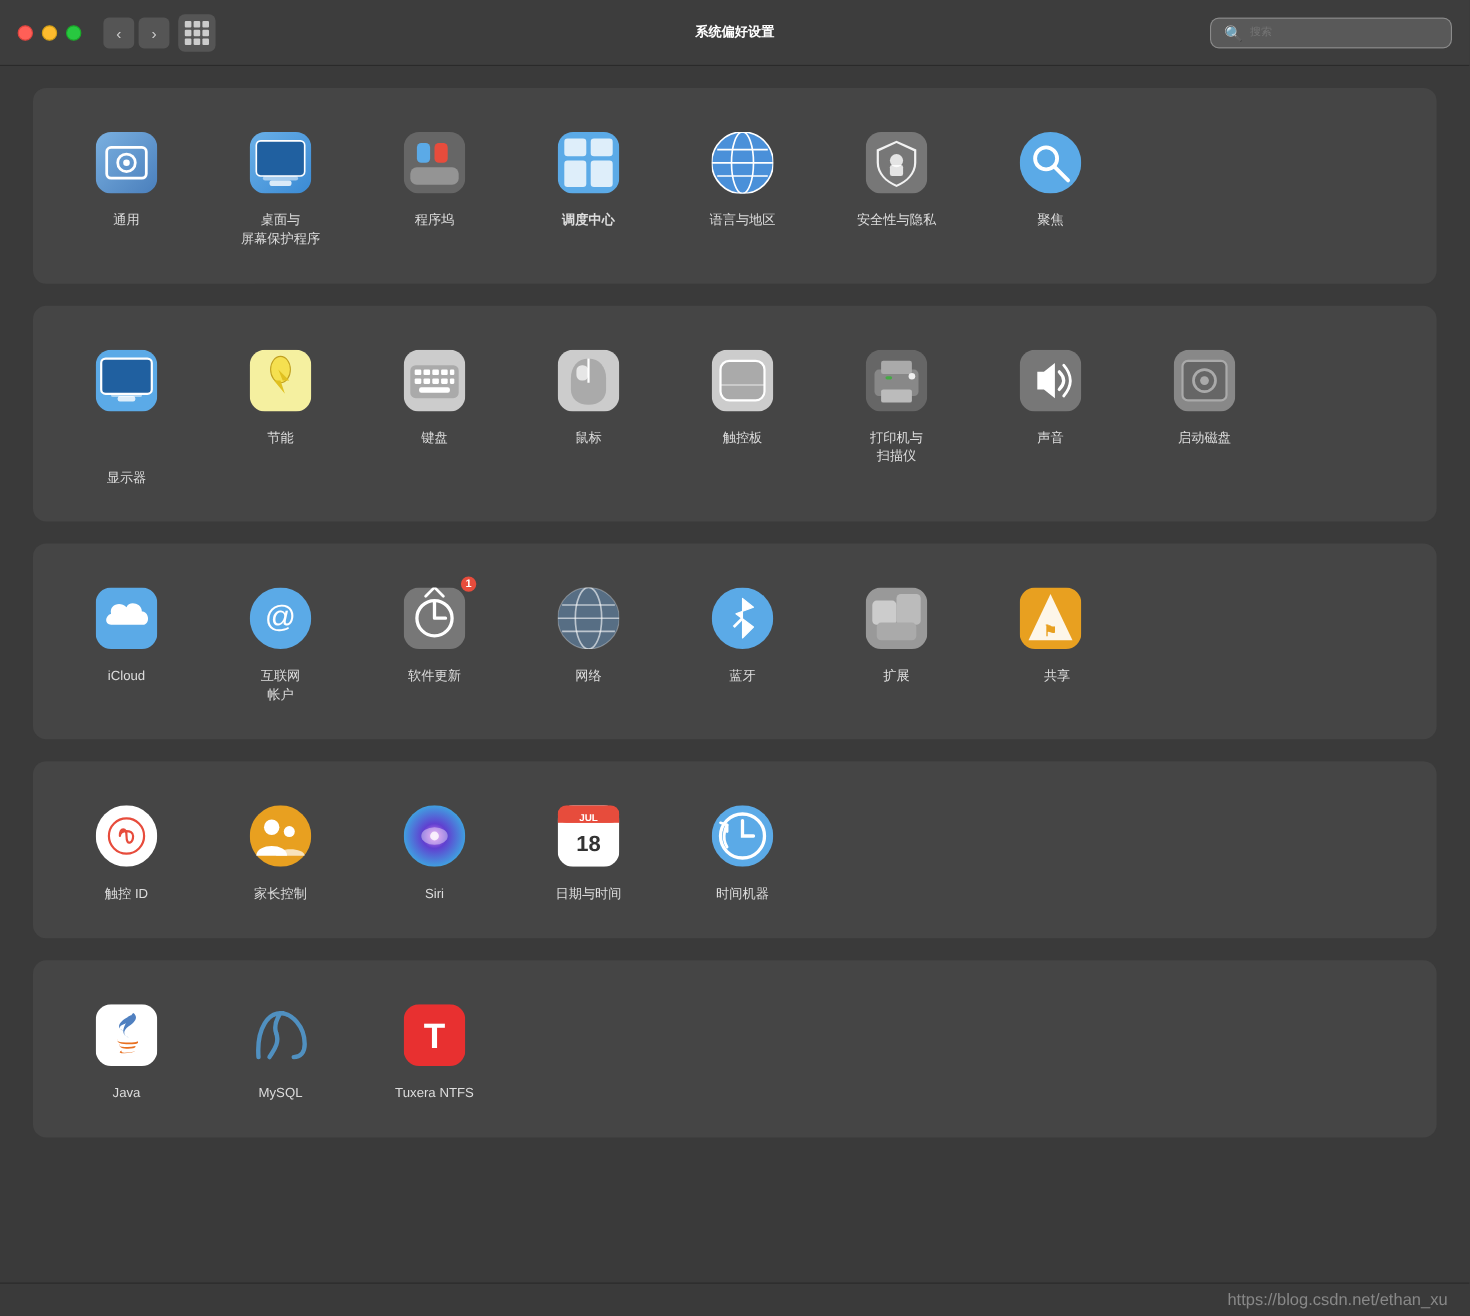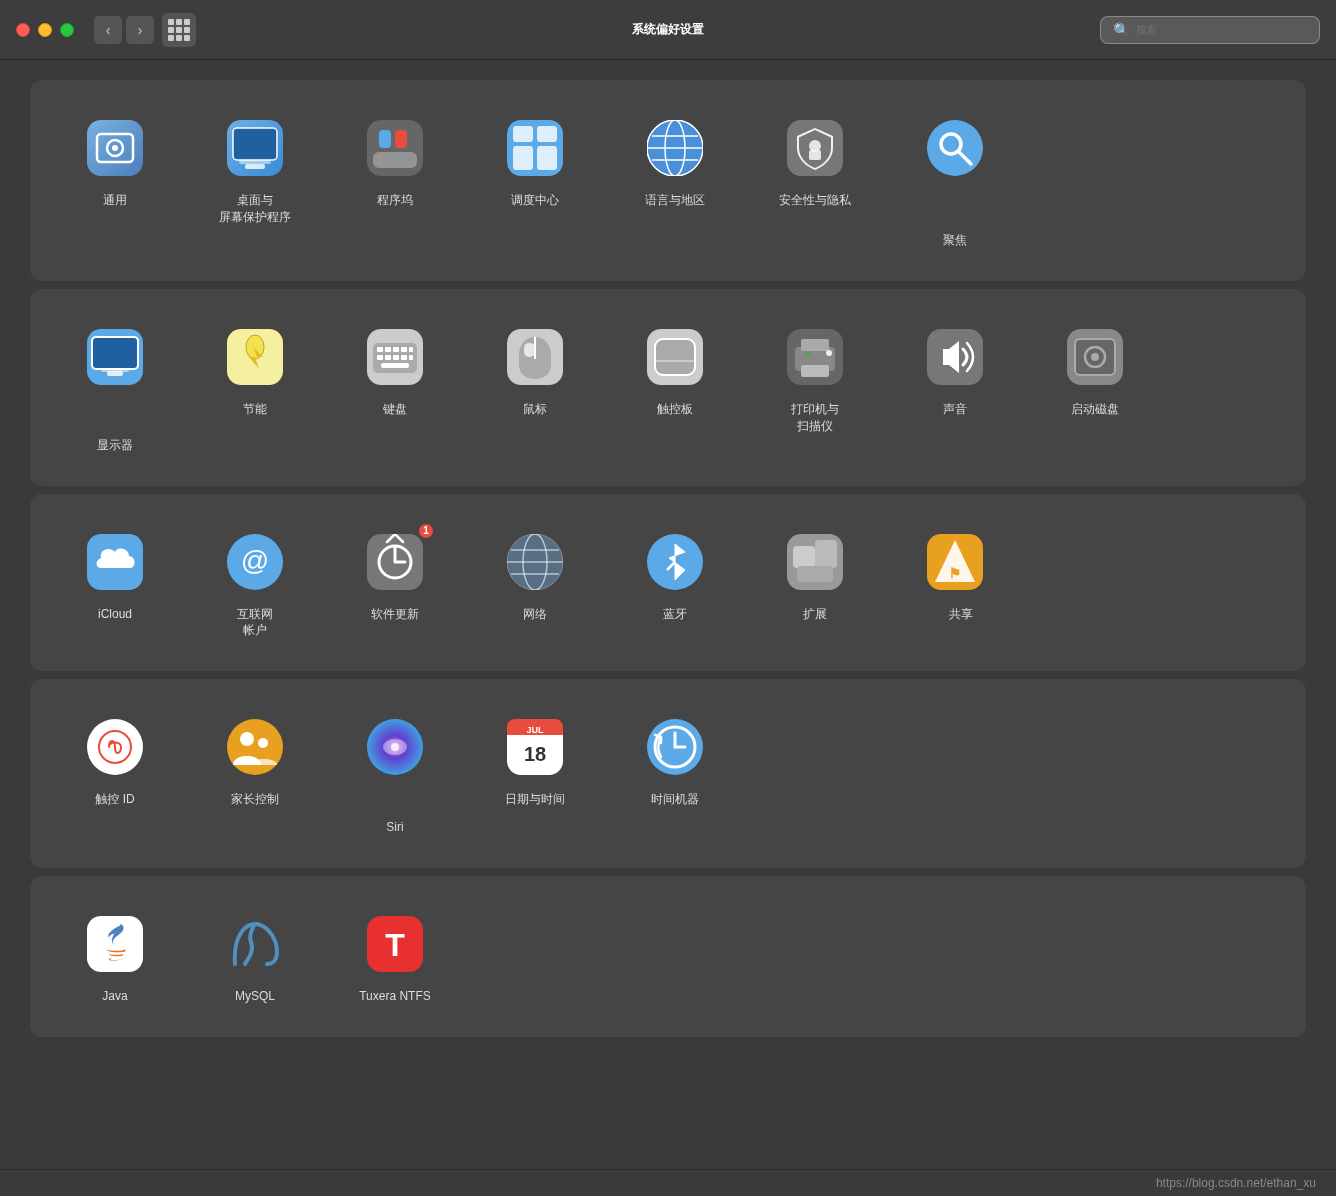--- a/index.html
+++ b/index.html
@@ -116,21 +116,21 @@
       width: 100%;
     }
 
     
     .content {
       flex: 1;
       overflow-y: auto;
       padding: 20px 30px;
       display: flex;
       flex-direction: column;
-      gap: 0;
+      gap: 12px;
     }
 
     .section {
       background: #454545;
       border-radius: 12px;
       padding: 24px 20px;
       margin-bottom: 8px;
     }
 
     .section-grid {
@@ -180,21 +180,21 @@
     
     .footer {
       background: #3a3a3a;
       padding: 6px 20px;
       display: flex;
       justify-content: flex-end;
       border-top: 1px solid #2a2a2a;
     }
     .footer-url {
       color: #888;
-      font-size: 12px;
+      font-size: 15px;
     }
 
     
     .badge {
       position: absolute;
       top: -4px;
       right: -4px;
       background: #e74c3c;
       color: white;
       font-size: 10px;
@@ -300,21 +300,21 @@
         <div class="app-item">
           <div class="app-icon">
             <svg width="56" height="56" viewBox="0 0 56 56">
               <rect width="56" height="56" rx="14" fill="#5baae7"></rect>
               <rect x="6" y="6" width="20" height="16" rx="3" fill="white" opacity="0.8"></rect>
               <rect x="30" y="6" width="20" height="16" rx="3" fill="white" opacity="0.8"></rect>
               <rect x="6" y="26" width="20" height="24" rx="3" fill="white" opacity="0.8"></rect>
               <rect x="30" y="26" width="20" height="24" rx="3" fill="white" opacity="0.8"></rect>
             </svg>
           </div>
-          <span class="app-label" style="white-space: pre-line;">调度中心</span>
+          <span class="app-label" style="white-space: pre-line; font-weight: bold;">调度中心</span>
         </div>
         <div class="app-item">
           <div class="app-icon">
             <svg width="56" height="56" viewBox="0 0 56 56">
               <circle cx="28" cy="28" r="28" fill="#4a90d9"></circle>
               <circle cx="28" cy="28" r="28" fill="none" stroke="white" stroke-width="1.5"></circle>
               <ellipse cx="28" cy="28" rx="10" ry="28" fill="none" stroke="white" stroke-width="1.5"></ellipse>
               <line x1="0" y1="28" x2="56" y2="28" stroke="white" stroke-width="1.5"></line>
               <line x1="5" y1="16" x2="51" y2="16" stroke="white" stroke-width="1.5"></line>
               <line x1="5" y1="40" x2="51" y2="40" stroke="white" stroke-width="1.5"></line>
@@ -335,21 +335,21 @@
           <span class="app-label" style="white-space: pre-line;">安全性与隐私</span>
         </div>
         <div class="app-item">
           <div class="app-icon">
             <svg width="56" height="56" viewBox="0 0 56 56">
               <circle cx="28" cy="28" r="28" fill="#5baae7"></circle>
               <circle cx="24" cy="24" r="10" fill="none" stroke="white" stroke-width="3.5"></circle>
               <line x1="31.5" y1="31.5" x2="44" y2="44" stroke="white" stroke-width="3.5" stroke-linecap="round"></line>
             </svg>
           </div>
-          <span class="app-label" style="white-space: pre-line; margin-top: 40px;">聚焦</span>
+          <span class="app-label" style="white-space: pre-line;">聚焦</span>
         </div>
       </div>
     </div>
     <div class="section">
       <div class="section-grid">
         <div class="app-item">
           <div class="app-icon">
             <svg width="56" height="56" viewBox="0 0 56 56">
               <rect width="56" height="56" rx="14" fill="#5baae7"></rect>
               <rect x="5" y="8" width="46" height="32" rx="4" fill="#2060a0"></rect>
@@ -560,21 +560,21 @@
                   <stop offset="0%" stop-color="#e080f0"></stop>
                   <stop offset="40%" stop-color="#6040d0"></stop>
                   <stop offset="100%" stop-color="#40a0e0"></stop>
                 </radialGradient>
               </defs>
               <circle cx="28" cy="28" r="28" fill="url(#siri_grad)"></circle>
               <ellipse cx="28" cy="28" rx="12" ry="8" fill="rgba(255,255,255,0.4)"></ellipse>
               <circle cx="28" cy="28" r="4" fill="rgba(255,255,255,0.8)"></circle>
             </svg>
           </div>
-          <span class="app-label" style="white-space: pre-line; margin-top: 28px;">Siri</span>
+          <span class="app-label" style="white-space: pre-line;">Siri</span>
         </div>
         <div class="app-item">
           <div class="app-icon">
             <svg width="56" height="56" viewBox="0 0 56 56">
               <rect width="56" height="56" rx="14" fill="white"></rect>
               <rect x="0" y="0" width="56" height="16" rx="8" fill="#e74c3c"></rect>
               <rect x="0" y="8" width="56" height="8" fill="#e74c3c"></rect>
               <text x="28" y="14" text-anchor="middle" fill="white" font-size="9" font-weight="bold">JUL</text>
               <text x="28" y="42" text-anchor="middle" fill="#333" font-size="20" font-weight="bold">18</text>
             </svg>

